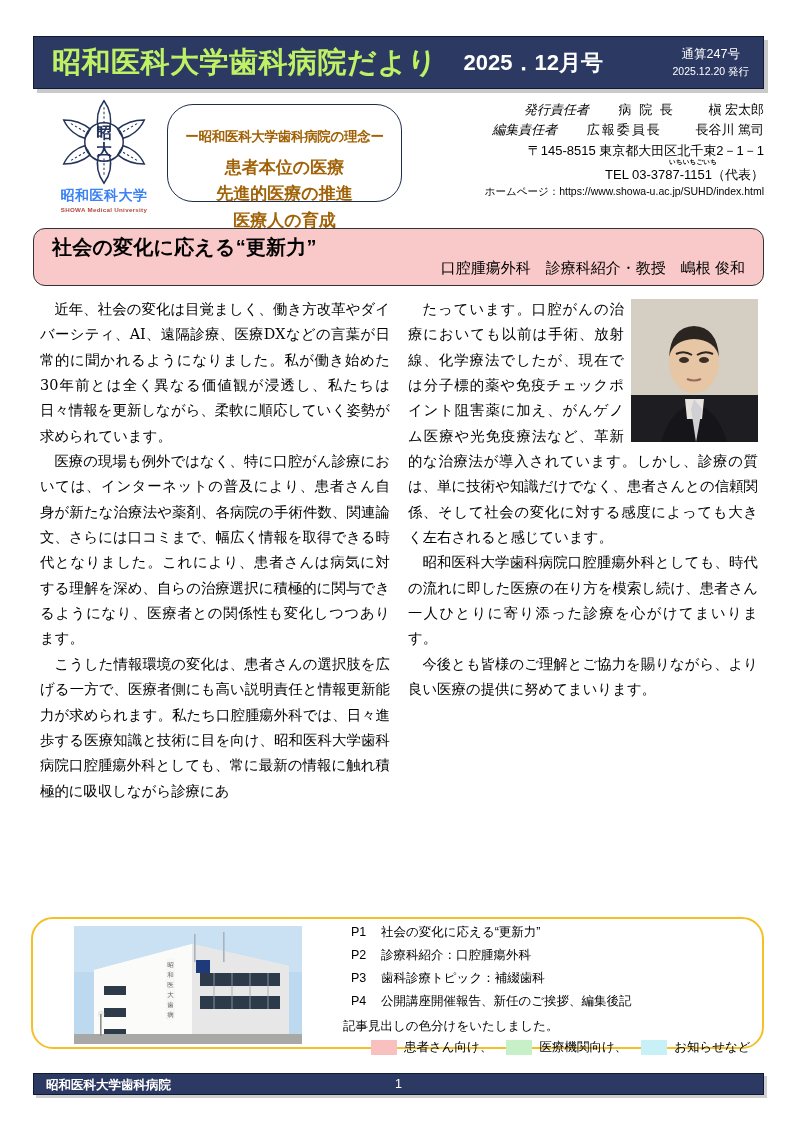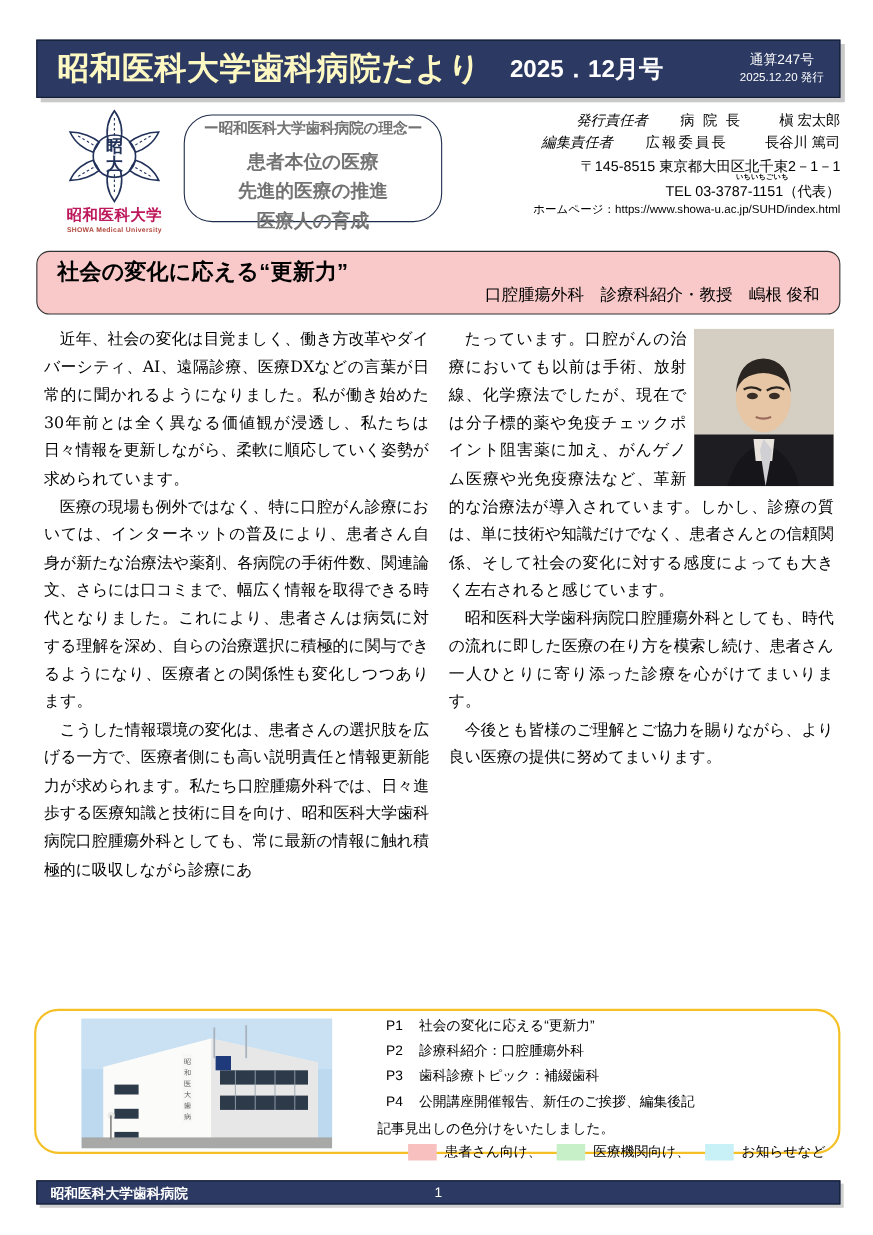--- a/index.html
+++ b/index.html
@@ -14,21 +14,21 @@
   
   .masthead {
     position: absolute; left: 33px; top: 36px;
     width: 731px; height: 53px;
     background: #2c3a63;
     border: 1px solid #111a33;
     box-shadow: 4px 4px 0 #c9c9c9;
     display: flex; align-items: center;
   }
   .masthead-title {
-    color: #fef9c3; font-size: 29px; font-weight: bold;
+    color: #bef264; font-size: 29px; font-weight: bold;
     letter-spacing: 0.5px; margin-left: 18px; white-space: nowrap;
   }
   .masthead-issue {
     color: #ffffff; font-size: 22px; font-weight: bold;
     margin-left: 26px; white-space: nowrap;
   }
   .masthead-right {
     margin-left: auto; margin-right: 14px; text-align: center;
     color: #ffffff; line-height: 1.5;
   }
@@ -37,33 +37,33 @@
 
   
   .identity { position: absolute; left: 33px; top: 96px; width: 731px; height: 122px; }
 
   .logo-block {
     position: absolute; left: 12px; top: 2px; width: 118px;
     text-align: center;
   }
   .logo-mark { width: 92px; height: 88px; margin: 0 auto; display:block; }
   .logo-name-jp {
-    font-size: 14px; font-weight: bold; color: #be185d;
+    font-size: 14px; font-weight: bold; color: #3b82f6;
     letter-spacing: 0.5px; margin-top: 1px; white-space: nowrap;
   }
   .logo-name-en {
     font-size: 6.2px; font-weight: bold; color: #b0463c;
     letter-spacing: 0.3px; white-space: nowrap; margin-top: 1px;
   }
 
   .philosophy {
     position: absolute; left: 134px; top: 8px;
     width: 235px; height: 98px;
     border: 1.6px solid #1f2d4d; border-radius: 26px;
-    text-align: center; color: #737373; padding-top: 3px;
+    text-align: center; color: #a16207; padding-top: 23px;
   }
   .philosophy-head { font-size: 13.5px; font-weight: bold; letter-spacing:-0.3px; }
   .philosophy-list { margin-top: 9px; }
   .philosophy-item { font-size: 17px; font-weight: bold; line-height: 1.55; }
 
   .pubinfo {
     position: absolute; right: 0px; top: 4px; width: 365px;
     color: #000; text-align: right; line-height: 1.5;
   }
   .pub-row { font-size: 13px; white-space: nowrap; }

